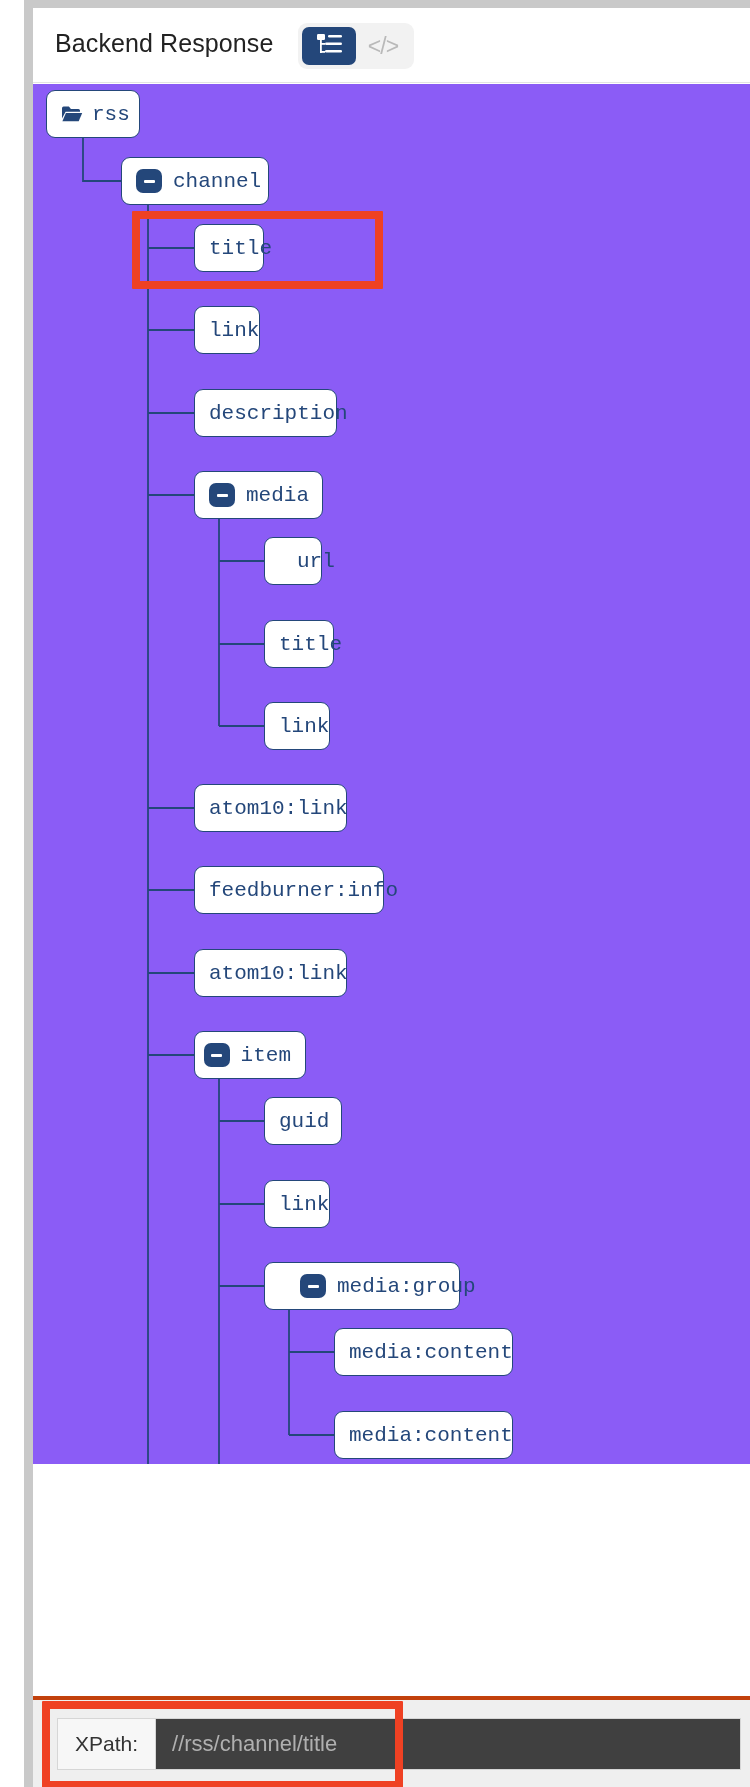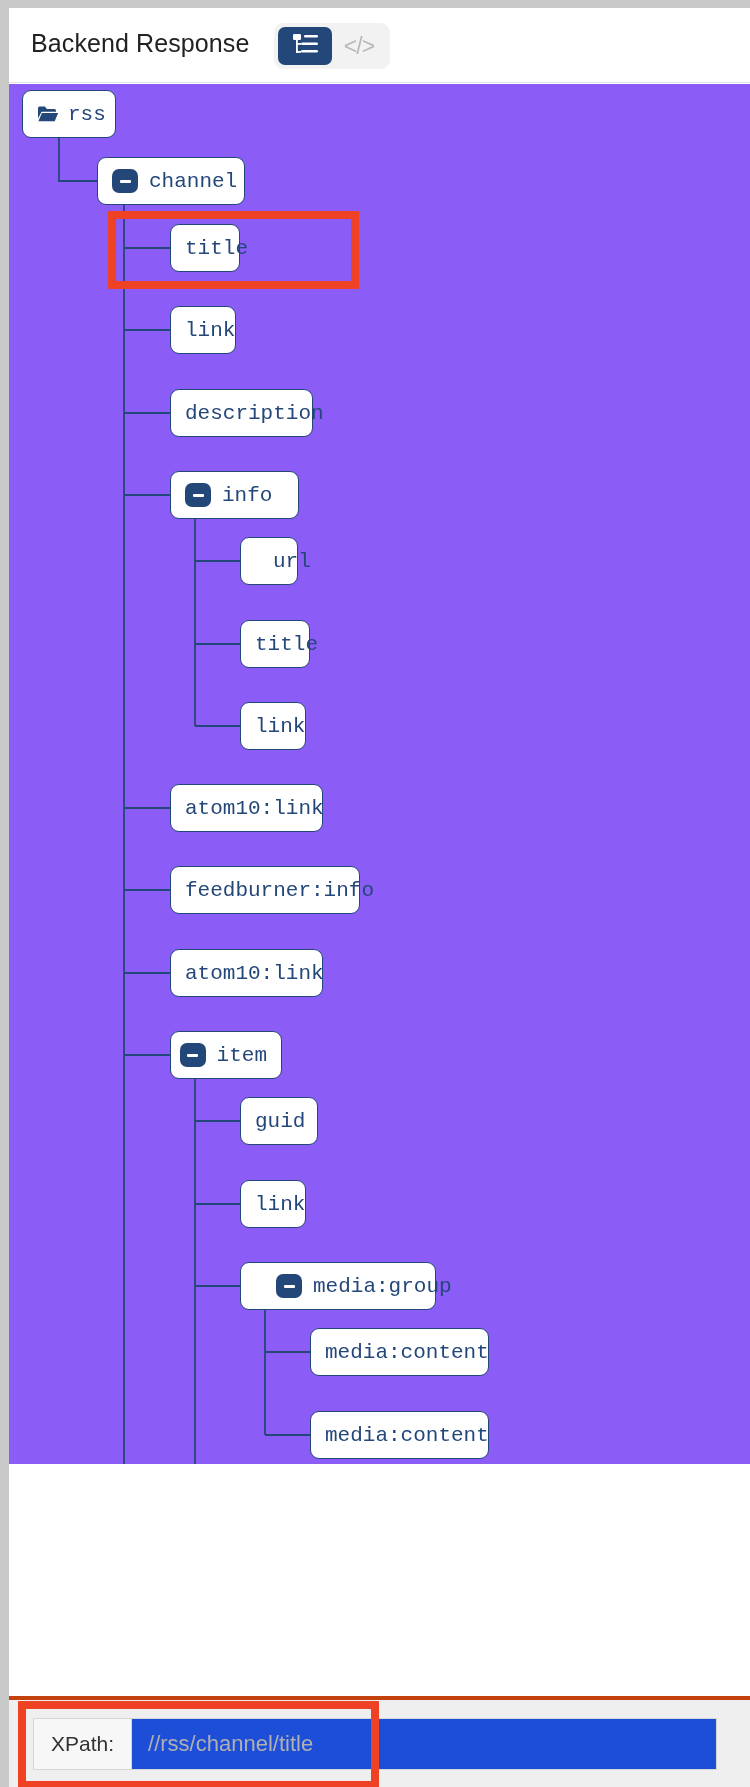--- a/index.html
+++ b/index.html
@@ -13,20 +13,21 @@
     position: relative;
     font-family: "Liberation Sans", sans-serif;
     overflow: hidden;
   }
 
   
   #app {
     position: absolute;
     inset: 0;
     background: #ffffff;
+    margin-left: 24px;
   }
   .gutter-left {
     position: absolute;
     left: 0; top: 0;
     width: 9px; height: 1787px;
     background: #c9c9c9;
   }
   .gutter-top {
     position: absolute;
     left: 0; top: 0;
@@ -161,21 +162,21 @@
     border: 1px solid #d6d6d6;
     display: flex;
     align-items: center;
     padding: 0 17px;
     font-size: 21px;
     color: #333333;
     box-sizing: border-box;
   }
   .xpath-input {
     width: 585px;
-    background: #1d4ed8;
+    background: #404040;
     border: 1px solid #d6d6d6;
     border-left: none;
     display: flex;
     align-items: center;
     padding: 0 16px;
     font-size: 22px;
     color: #b0b0b0;
     box-sizing: border-box;
   }
 </style>
@@ -263,21 +264,21 @@
         <div class="node" style="left: 161px; top: 222px; width: 66px;">
           <span class="label">link</span>
         </div>
         <div class="node" style="left: 161px; top: 305px; width: 143px; align-items: center;">
           <span class="label">description</span>
         </div>
         <div class="node" style="left: 161px; top: 387px; width: 129px;">
           <span class="collapse-box">
             <span class="minus"></span>
           </span>
-          <span class="label">info</span>
+          <span class="label">media</span>
         </div>
         <div class="node" style="left: 231px; top: 453px; width: 58px; padding-left: 32px;">
           <span class="label">url</span>
         </div>
         <div class="node" style="left: 231px; top: 536px; width: 70px;">
           <span class="label">title</span>
         </div>
         <div class="node" style="left: 231px; top: 618px; width: 66px;">
           <span class="label">link</span>
         </div>

